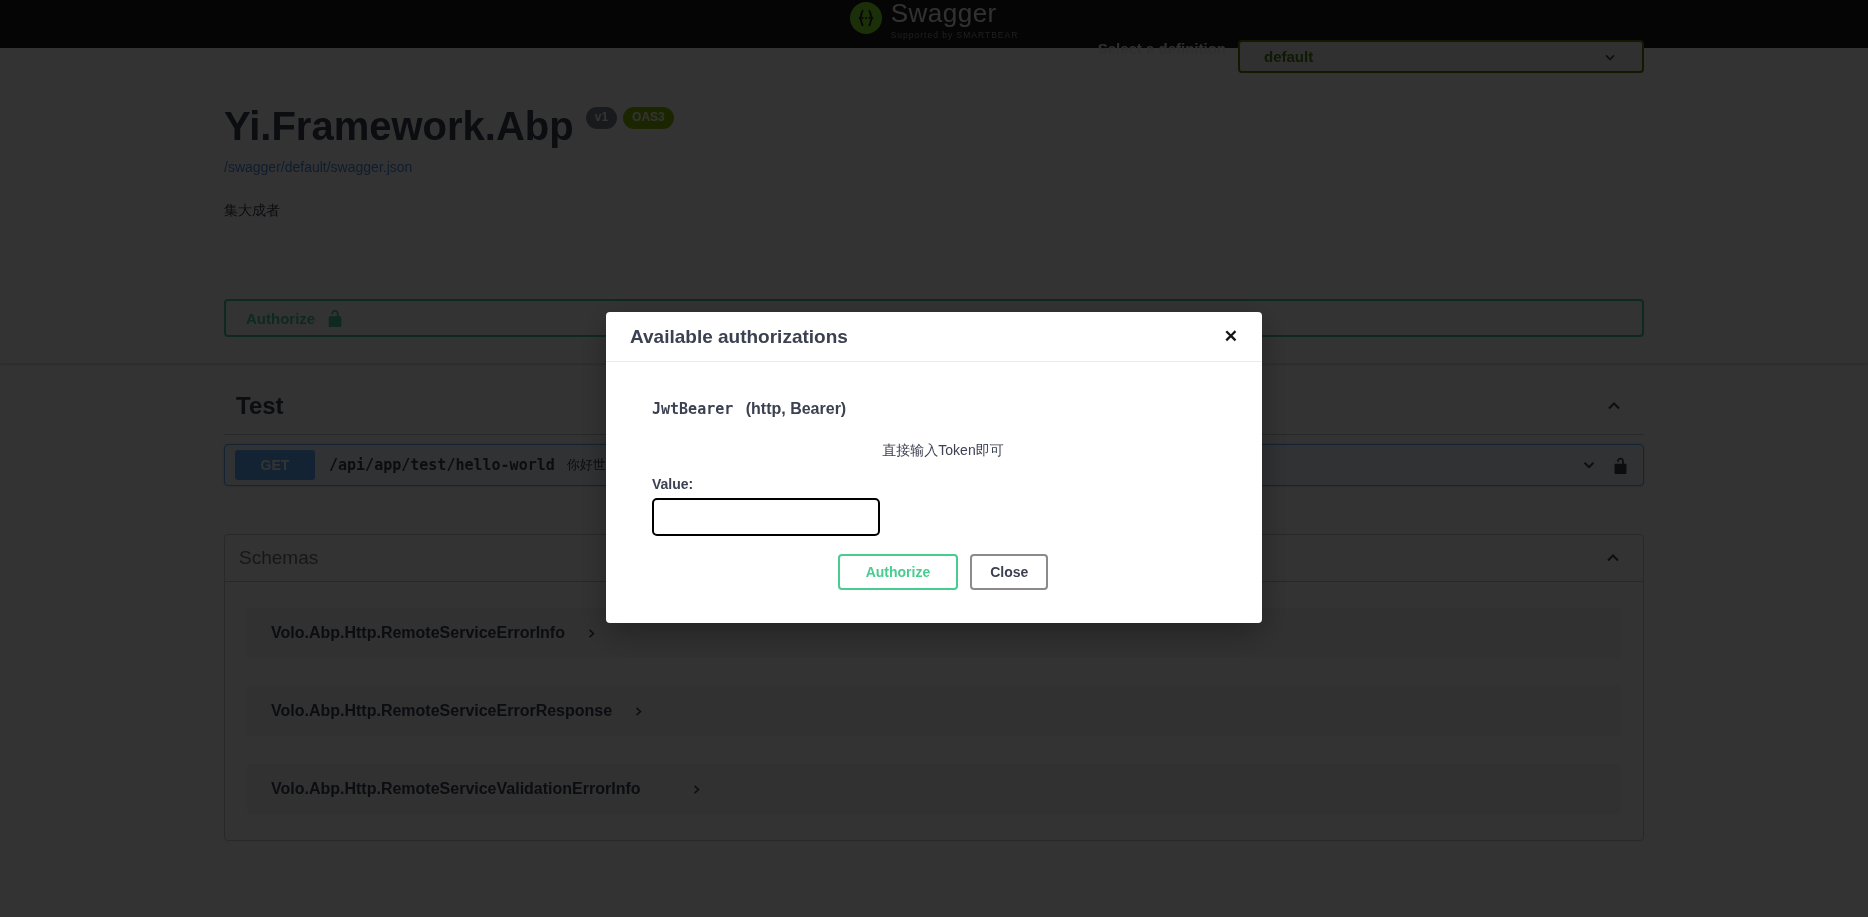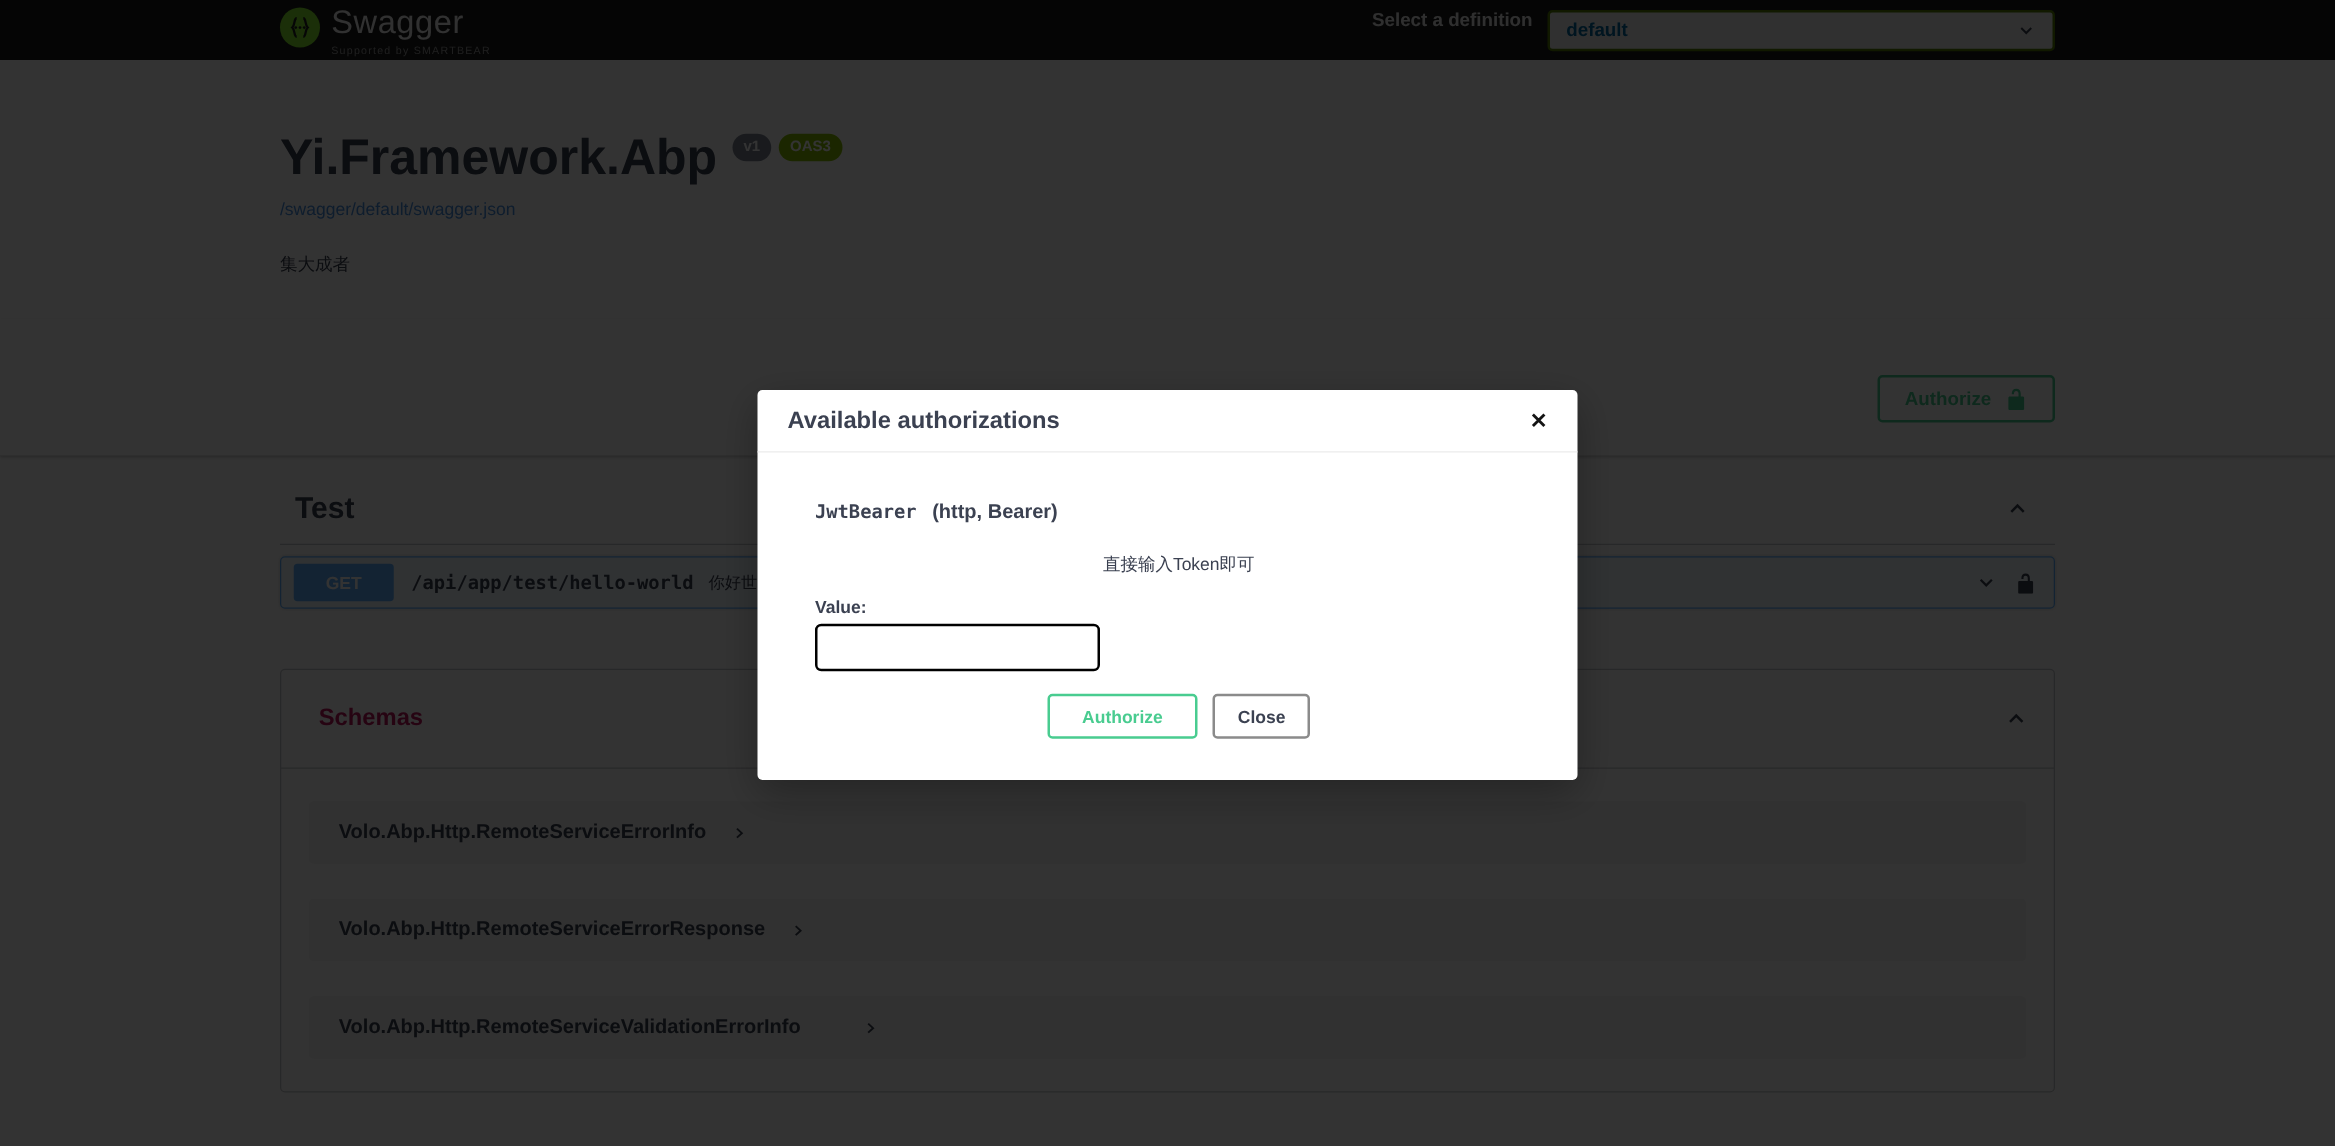--- a/index.html
+++ b/index.html
@@ -3,39 +3,39 @@
 <meta charset="utf-8">
 <style>
   * { box-sizing: border-box; }
   html,body { margin:0; padding:0; }
   body {
     width:1868px; height:917px; overflow:hidden; position:relative;
     background:#fff;
     font-family:"Liberation Sans","DejaVu Sans",sans-serif;
     color:#3b4151;
   }
-  .wrapper { width:1460px; margin:0 auto; padding:0 20px; }
+  .wrapper { width:1460px; margin:0 auto; padding:0 20px;flex-direction:column; }
 
   
   .topbar { background:#1b1b1b; height:48px; }
   .topbar-inner { display:flex; align-items:center; height:48px; }
   .logo { display:flex; align-items:flex-start; text-decoration:none; cursor:pointer; }
   .logo-circle {
     width:32px; height:32px; border-radius:50%; background:#85ea2d;
     display:flex; align-items:center; justify-content:center; margin-top:2px;
   }
   .brand-col { margin-left:9px; }
   .brand { color:#f3f3f3; font-size:26px; font-weight:400; line-height:1; letter-spacing:.5px; }
   .tagline { color:#9a9a9a; font-size:8.5px; margin-top:4px; letter-spacing:1px; }
   .def-group { margin-left:auto; display:flex; align-items:flex-start; }
   .def-label { color:#ececec; font-size:15px; font-weight:700; margin-right:12px; }
   .def-select {
     width:406px; height:33px; background:#f0f0f0; border:2px solid #547f00;
-    border-radius:4px; display:flex; align-items:center; padding:0 13px;
-    font-size:15px; font-weight:700; color:#0369a1; cursor:pointer;
+    border-radius:4px; display:flex; align-items:center; padding:0 24px;
+    font-size:15px; font-weight:700; color:#4d7c0f; cursor:pointer;
   }
   .def-select .caret { margin-left:auto; }
 
   
   .info-section { padding-top:56px; }
   .api-title { margin:0; font-size:40px; font-weight:700; color:#3b4151; display:flex; align-items:flex-start; }
   .badges { display:flex; gap:6px; margin-left:12px; margin-top:3px; }
   .badge { color:#fff; font-size:12px; font-weight:600; padding:3px 9px; border-radius:12px; line-height:1.3; }
   .badge-version { background:#7d8492; }
   .badge-oas { background:#89bf04; }
@@ -78,21 +78,21 @@
   .op-path { margin-left:14px; font-family:"DejaVu Sans Mono",monospace; font-weight:700; font-size:15px; color:#3b4151; }
   .op-summary { margin-left:12px; font-size:13px; color:#3b4151; }
   .op-right { margin-left:auto; display:flex; align-items:center; gap:14px; padding-right:4px; }
 
   
   .models { margin-top:48px; border:1px solid rgba(59,65,81,.3); border-radius:4px; }
   .models-header {
     display:flex; align-items:center; padding:12px 20px 12px 14px;
     border-bottom:1px solid rgba(59,65,81,.3); cursor:pointer;
   }
-  .models-title { margin:16px; font-size:19px; font-weight:700; color:#be185d; }
+  .models-title { margin:0; font-size:19px; font-weight:400; color:#737373; }
   .models-header .chev { margin-left:auto; }
   .models-body { padding:26px 22px; }
   .model-row {
     height:50px; display:flex; align-items:center; padding:0 24px;
     background:rgba(0,0,0,.05); border-radius:4px; margin-bottom:28px; cursor:pointer;
   }
   .model-row:last-child { margin-bottom:0;gap:29px; }
   .model-name { font-size:16px; font-weight:700; color:#3b4151; }
   .model-row .chev { margin-left:20px; }
 

